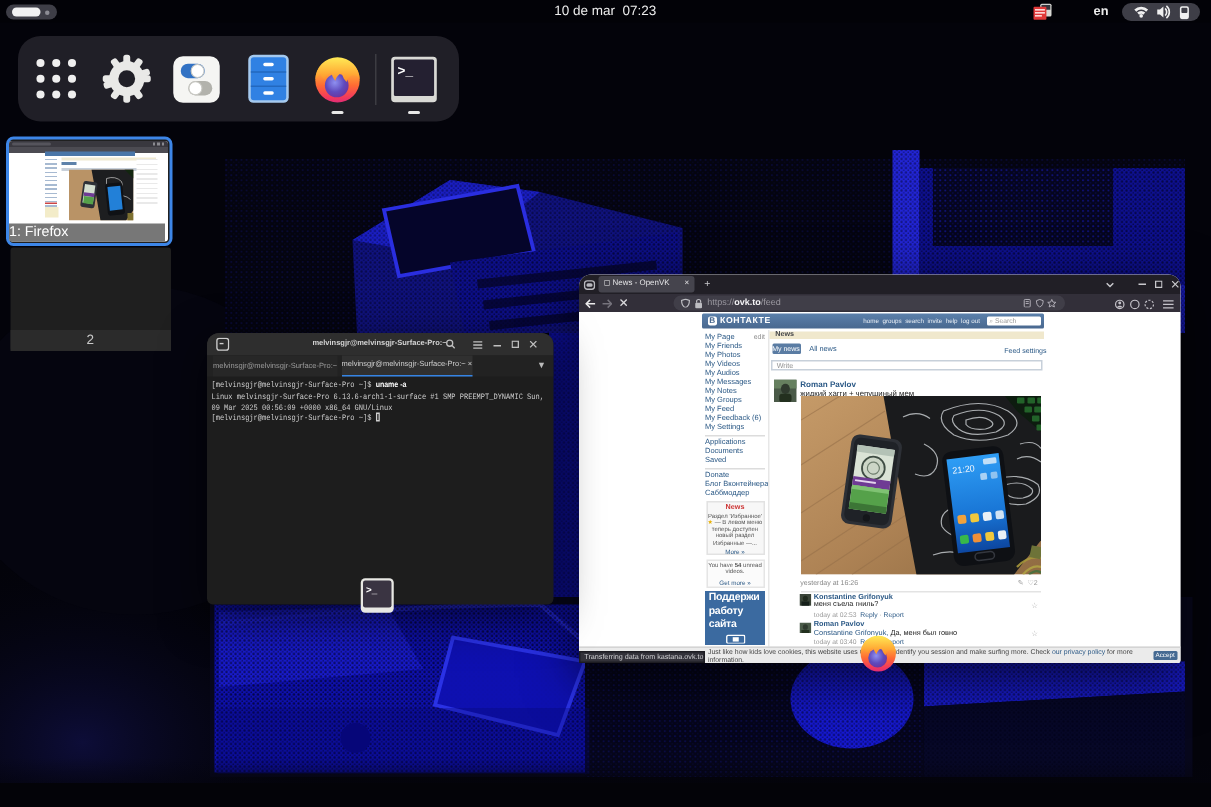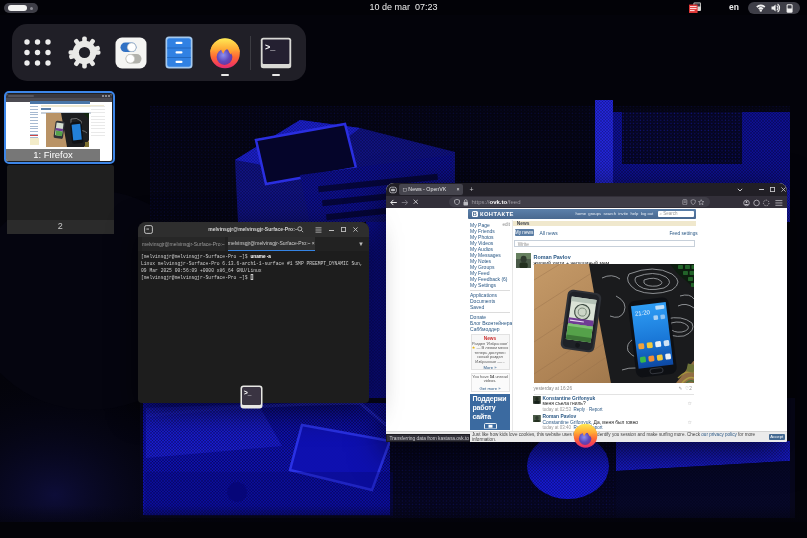--- a/index.html
+++ b/index.html
@@ -229,21 +229,21 @@
     <polygon points="37,0 43,0 43,6" fill="#12260f"></polygon>
     <rect x="8.5" y="8" width="9.5" height="17.5" rx="1.8" transform="rotate(8 13 17)" fill="#2e3137"></rect>
     <rect x="9.8" y="10" width="7" height="12.5" transform="rotate(8 13 16)" fill="#d4dfd0"></rect>
     <rect x="10" y="15.5" width="7" height="2.4" transform="rotate(8 13 16)" fill="#6f3b94"></rect>
     <rect x="10.3" y="18" width="6.6" height="4.8" transform="rotate(8 13 16)" fill="#55a14a"></rect>
     <rect x="25" y="9" width="11.5" height="21.5" rx="2.2" transform="rotate(-6 30 20)" fill="#0f1115"></rect>
     <rect x="26.5" y="11.3" width="8.6" height="15.8" transform="rotate(-6 30 20)" fill="#2280d8"></rect>
     <rect x="39" y="29" width="4" height="5" fill="#7d7030"></rect>
   </svg>
   <div class="abs" style="left:85px;top:12px;width:14px;height:30px;background:repeating-linear-gradient(#e9e9e9 0 1px,#ffffff 1px 3.2px)"></div>
-  <div class="abs" style="left:0;top:55px;width:94px;height:12.5px;background:rgba(95,95,95,0.85);color:#ffffff;font-size:9.5px;line-height:12.5px;text-align:center">1: Firefox</div>
+  <div class="abs" style="left:0;top:55px;width:104px;height:12.5px;background:rgba(95,95,95,0.85);color:#ffffff;font-size:9.5px;line-height:12.5px;text-align:left">1: Firefox</div>
 </div>
 
 <div class="abs" style="left:7px;top:164.8px;width:106.5px;height:69.2px;background:#1f1f1f;border-radius:2px;z-index:5">
   <div class="abs" style="left:0;top:55.6px;width:106.5px;height:13.6px;background:#2b2b2b;color:#c9c9c9;font-size:9px;line-height:13.6px;text-align:center">2</div>
 </div>
 
 <div class="abs" style="left:138px;top:222px;width:231px;height:181px;border-radius:8px 8px 4px 4px;background:#1d1d1d;box-shadow:0 8px 30px rgba(0,0,0,0.65);z-index:10;overflow:hidden">
 
   <div class="abs" style="left:0;top:0;width:231px;height:14.5px;background:#2e2e2e"></div>
   <svg class="abs" style="left:6px;top:3px" width="9" height="9" viewBox="0 0 9 9">

